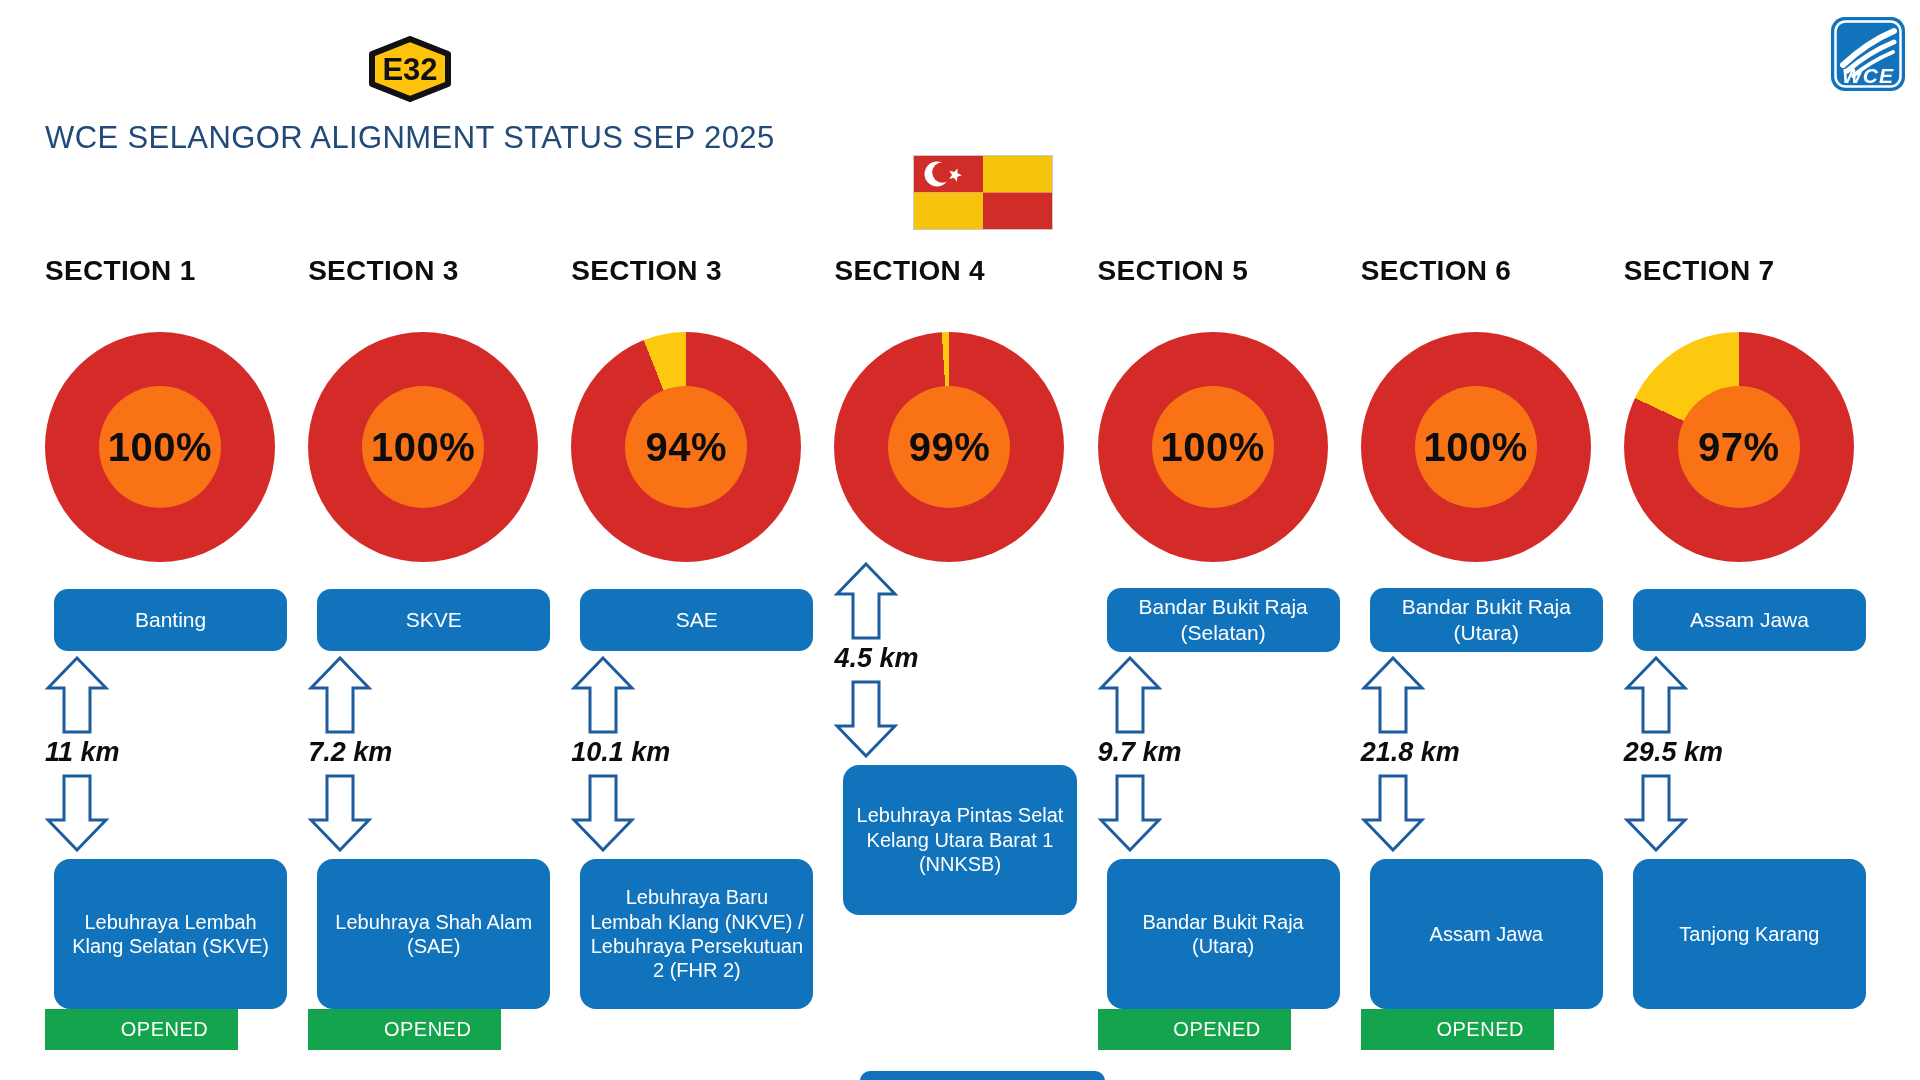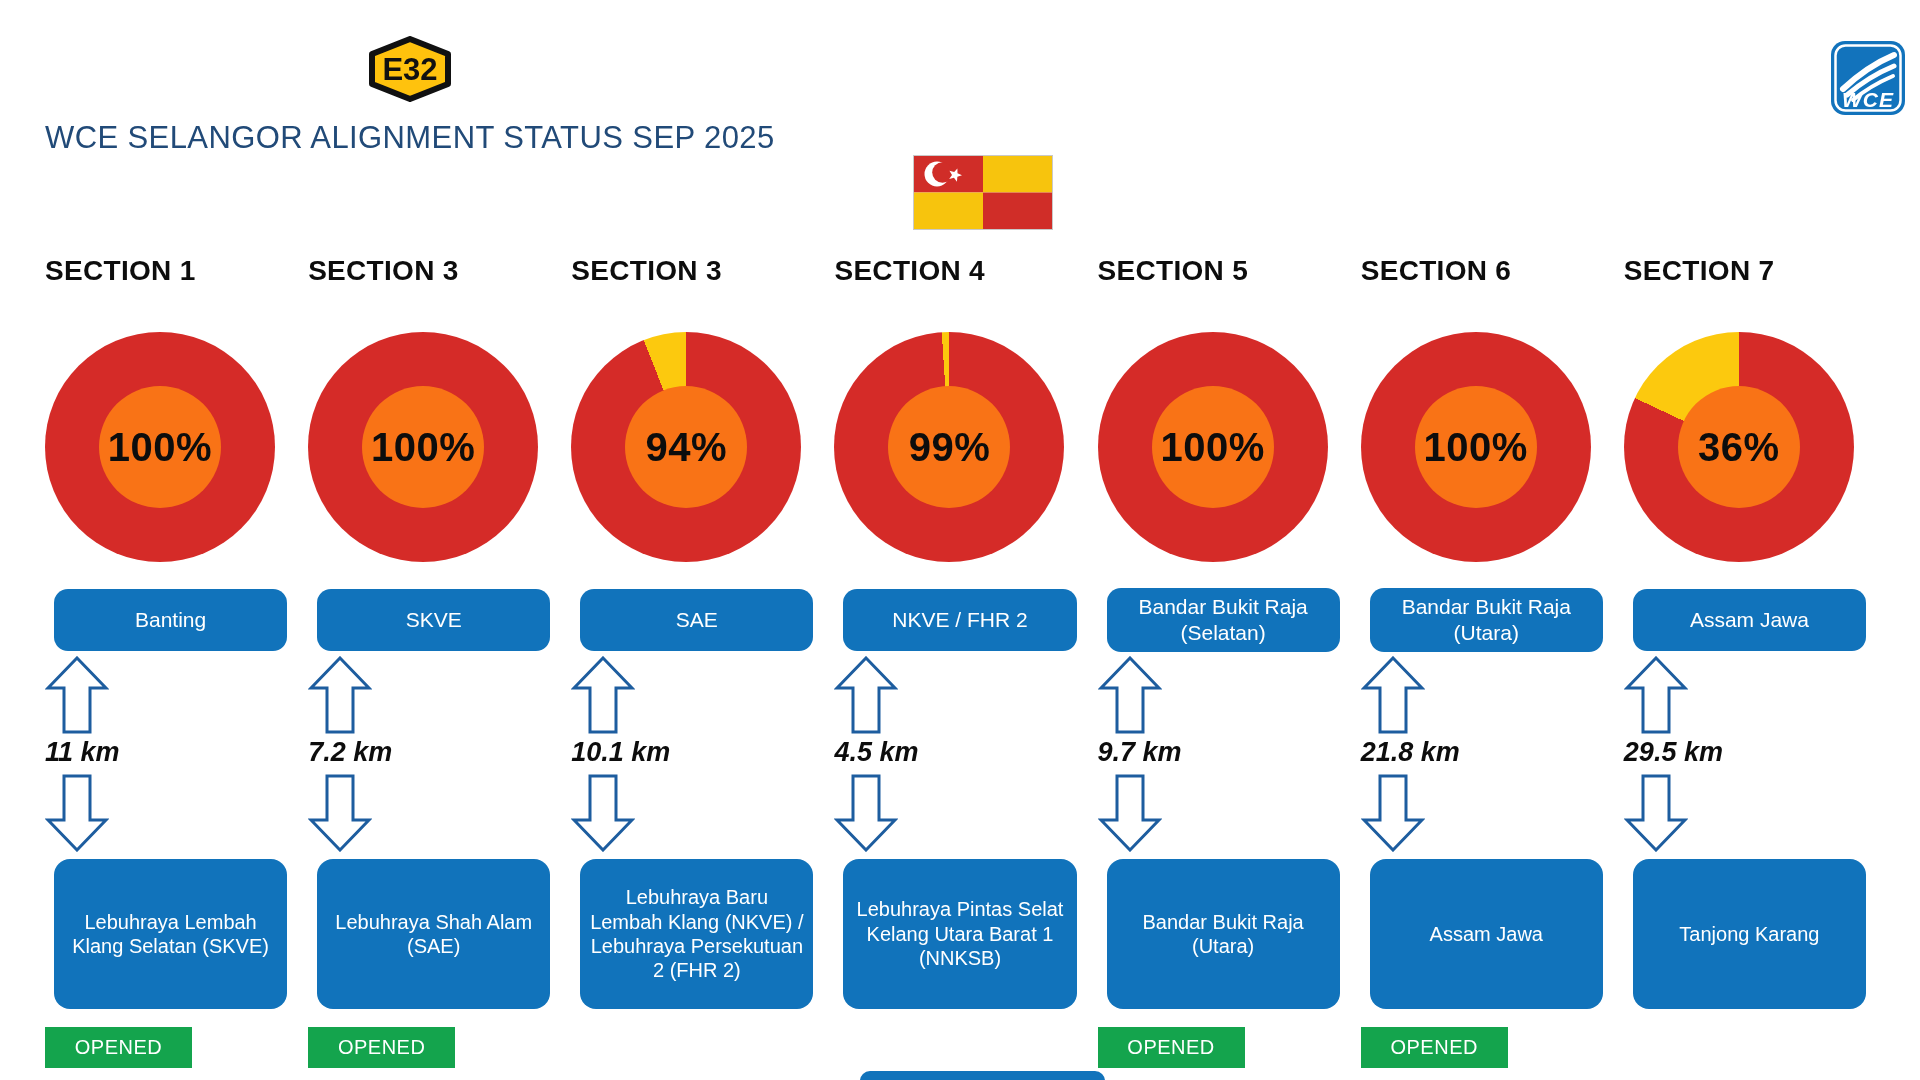--- a/index.html
+++ b/index.html
@@ -3,21 +3,21 @@
 <meta charset="utf-8">
 <style>
   html,body{margin:0;padding:0;}
   body{
     width:1920px;height:1080px;position:relative;overflow:hidden;
     background:#ffffff;font-family:"Liberation Sans",sans-serif;
   }
   
   .hdr{position:absolute;left:45px;top:36px;display:flex;align-items:center;gap:18px;flex-direction:column;}
   .title{font-size:31px;font-weight:400;color:#214A78;letter-spacing:.4px;}
-  .logo{position:absolute;right:14px;top:40px;text-decoration:underline;}
+  .logo{position:absolute;right:14px;top:16px;text-decoration:underline;}
   .flag{position:absolute;left:913px;top:155px;}
   
   .grid{
     position:absolute;left:45px;right:45px;top:252px;
     display:grid;grid-template-columns:repeat(7,1fr);gap:12px;
   }
   .col{display:flex;flex-direction:column;align-items:flex-start;}
   .sec-title{height:38px;font-size:28px;font-weight:800;color:#0d0d0d;letter-spacing:.3px;
     display:flex;align-items:center;justify-content:center;white-space:nowrap;}
   .slot-donut{height:230px;margin-top:42px;}
@@ -32,22 +32,22 @@
     padding:6px 8px;line-height:1.22;
   }
   .bluebox.top{min-height:62px;font-size:21px;}
   .bluebox.bottom{height:150px;font-size:20px;border-radius:16px;}
   .slot-arrow{height:78px;display:flex;align-items:center;justify-content:center;}
   .slot-arrow.down{height:86px;}
   .km{height:36px;display:flex;align-items:center;justify-content:center;
     font-size:27px;font-weight:800;font-style:italic;color:#0d0d0d;white-space:nowrap;}
   .slot-to{height:150px;margin-top:3px;width:100%;display:flex;justify-content:center;}
   .opened{
-    margin-top:18px;width:147px;height:41px;background:#14A44D;color:#fff;
-    font-size:20px;display:flex;align-items:center;justify-content:center;letter-spacing:.5px;
+    margin-top:0;width:147px;height:41px;background:#14A44D;color:#fff;
+    font-size:20px;display:flex;align-items:center;justify-content:center;letter-spacing:.5px;padding-left:46px;
   }
   
   .chip{position:absolute;left:860px;top:1071px;width:245px;height:22px;background:#1173BB;
     border-radius:10px 10px 0 0;}
 </style>
 </head>
 <body>
 
 <div class="hdr">
   <svg width="84" height="66" viewBox="0 0 84 66">
@@ -180,25 +180,20 @@
   </div>
     <div class="col">
     <div class="sec-title">SECTION 4</div>
     <div class="slot-donut">
       <div class="donut" style="background: conic-gradient(rgb(213, 43, 40) 0deg, rgb(213, 43, 40) 99%, rgb(252, 201, 14) 99%, rgb(252, 201, 14) 100%);">
         <div class="hole">
           <span class="pct">99%</span>
         </div>
       </div>
     </div>
-    <div class="slot-from">
-      <div class="bluebox top">
-        <span>NKVE / FHR 2</span>
-      </div>
-    </div>
     <div class="slot-arrow">
       <svg width="64" height="78" viewBox="0 0 64 78">
         <path d="M32 2 L61 32 L45 32 L45 76 L19 76 L19 32 L3 32 Z" fill="#ffffff" stroke="#1D5D9F" stroke-width="3"></path>
       </svg>
     </div>
     <div class="km">4.5 km</div>
     <div class="slot-arrow down">
       <svg width="64" height="78" viewBox="0 0 64 78">
         <path d="M32 76 L61 46 L45 46 L45 2 L19 2 L19 46 L3 46 Z" fill="#ffffff" stroke="#1D5D9F" stroke-width="3"></path>
       </svg>
@@ -272,21 +267,21 @@
         <span>Assam Jawa</span>
       </div>
     </div>
     <div class="opened">OPENED</div>
   </div>
     <div class="col">
     <div class="sec-title">SECTION 7</div>
     <div class="slot-donut">
       <div class="donut" style="background: conic-gradient(rgb(213, 43, 40) 0deg, rgb(213, 43, 40) 82%, rgb(252, 201, 14) 82%, rgb(252, 201, 14) 100%);">
         <div class="hole">
-          <span class="pct">36%</span>
+          <span class="pct">97%</span>
         </div>
       </div>
     </div>
     <div class="slot-from">
       <div class="bluebox top">
         <span>Assam Jawa</span>
       </div>
     </div>
     <div class="slot-arrow">
       <svg width="64" height="78" viewBox="0 0 64 78">

